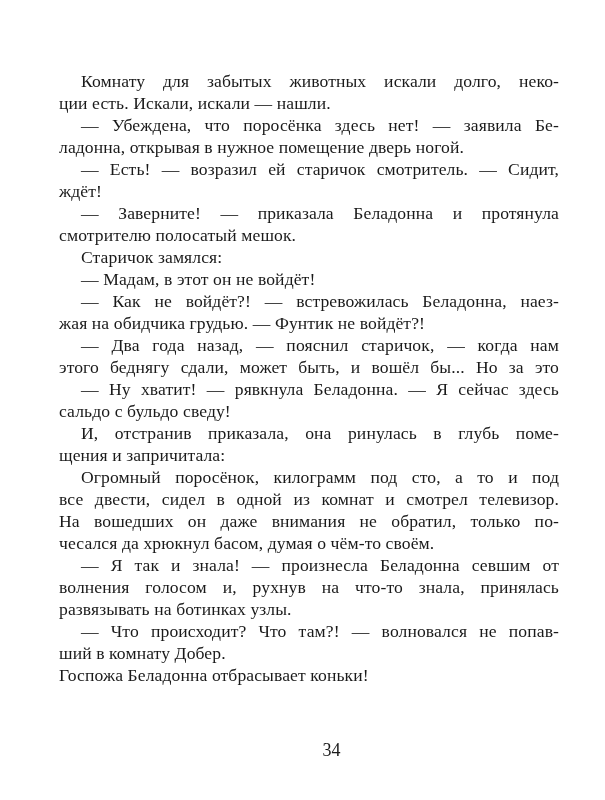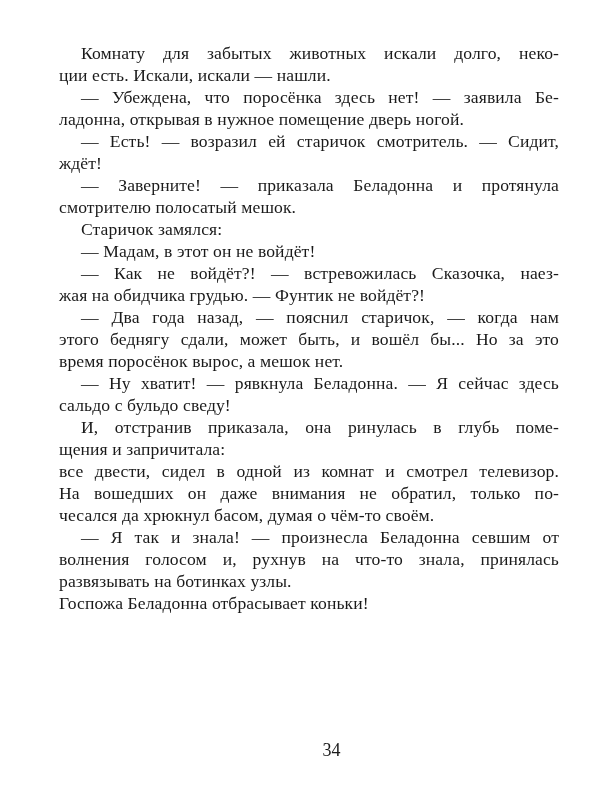--- a/index.html
+++ b/index.html
@@ -1,48 +1,50 @@
 <!DOCTYPE html>
 <html><head>
 <meta charset="utf-8">
 <style>
   html, body { margin:0; padding:0; }
   body { width:605px; height:800px; background:#ffffff; position:relative; overflow:hidden;
          font-family:"Liberation Serif","DejaVu Serif",serif; color:#1a1a1a; }
-  .page { position:absolute; left:59px; top:42px; width:500px; }
+  .page { position:absolute; left:59px; top:70px; width:500px; }
   .line { height:22px; line-height:22px; font-size:17.6px; white-space:nowrap; letter-spacing:0.1px;
           text-align:justify; text-align-last:justify; }
   .line.last { text-align-last:left; }
   .line.indent { padding-left:22px; }
   .pagenum { position:absolute; top:740px; left:0; width:605px; text-align:center; font-size:18px;padding-left:29px; }
 </style>
 </head>
 <body>
 
 <div class="page" id="page-body">
     <div class="line indent">Комнату для забытых животных искали долго, неко-</div>
     <div class="line last">ции есть. Искали, искали — нашли.</div>
     <div class="line indent">— Убеждена, что поросёнка здесь нет! — заявила Бе-</div>
     <div class="line last">ладонна, открывая в нужное помещение дверь ногой.</div>
     <div class="line indent">— Есть! — возразил ей старичок смотритель. — Сидит,</div>
     <div class="line last">ждёт!</div>
     <div class="line indent">— Заверните! — приказала Беладонна и протянула</div>
     <div class="line last">смотрителю полосатый мешок.</div>
     <div class="line indent last">Старичок замялся:</div>
     <div class="line indent last">— Мадам, в этот он не войдёт!</div>
-    <div class="line indent">— Как не войдёт?! — встревожилась Сказочка, наез-</div>
+    <div class="line indent">— Как не войдёт?! — встревожилась Беладонна, наез-</div>
     <div class="line last">жая на обидчика грудью. — Фунтик не войдёт?!</div>
     <div class="line indent">— Два года назад, — пояснил старичок, — когда нам</div>
     <div class="line">этого беднягу сдали, может быть, и вошёл бы... Но за это</div>
-    <div class="line last">время поросёнок вырос, а мешок нет.</div>
     <div class="line indent">— Ну хватит! — рявкнула Беладонна. — Я сейчас здесь</div>
     <div class="line last">сальдо с бульдо сведу!</div>
     <div class="line indent">И, отстранив приказала, она ринулась в глубь поме-</div>
     <div class="line last">щения и запричитала:</div>
+    <div class="line indent">Огромный поросёнок, килограмм под сто, а то и под</div>
     <div class="line">все двести, сидел в одной из комнат и смотрел телевизор.</div>
     <div class="line">На вошедших он даже внимания не обратил, только по-</div>
     <div class="line last">чесался да хрюкнул басом, думая о чём-то своём.</div>
     <div class="line indent">— Я так и знала! — произнесла Беладонна севшим от</div>
     <div class="line">волнения голосом и, рухнув на что-то знала, принялась</div>
     <div class="line last">развязывать на ботинках узлы.</div>
+    <div class="line indent">— Что происходит? Что там?! — волновался не попав-</div>
+    <div class="line last">ший в комнату Добер.</div>
     <div class="line last">Госпожа Беладонна отбрасывает коньки!</div>
   </div>
 <div class="pagenum">34</div>
 
 </body></html>

